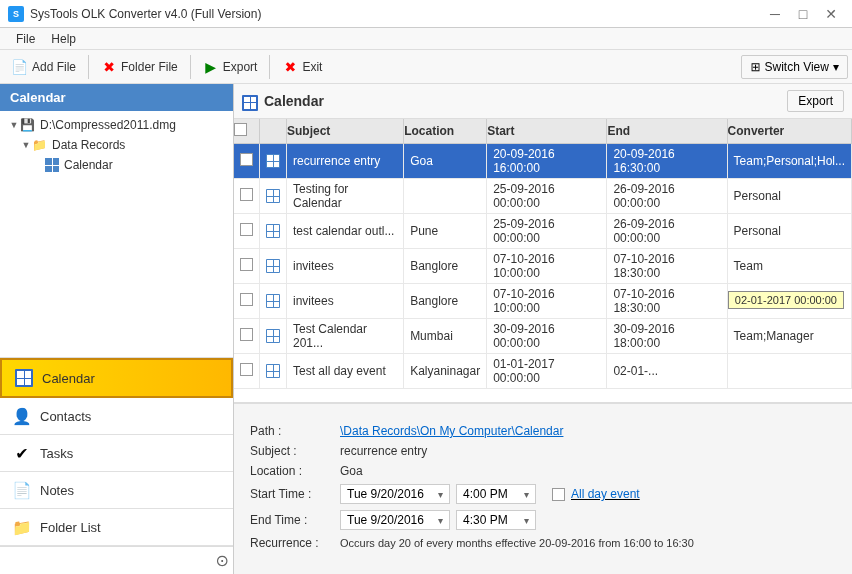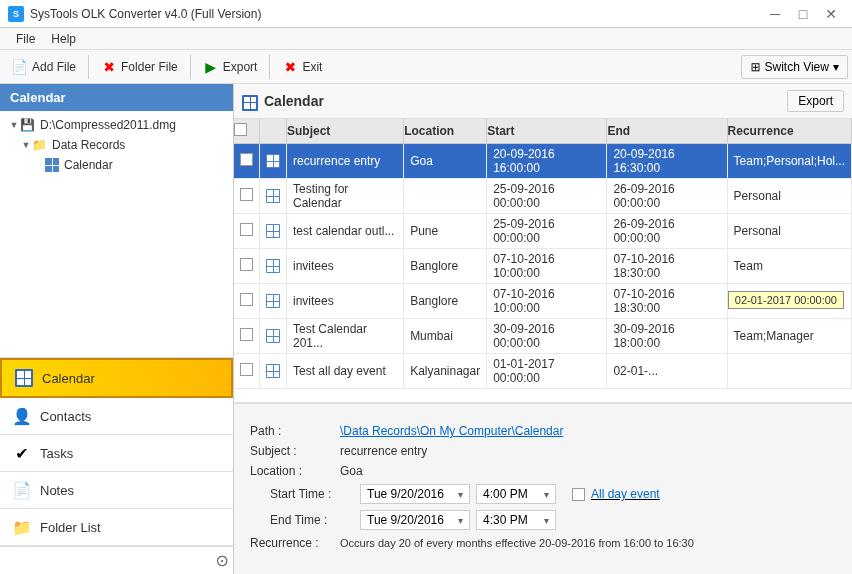--- a/index.html
+++ b/index.html
@@ -65,21 +65,21 @@
     
     .tooltip-box { background: #ffffc0; border: 1px solid #888; padding: 2px 6px; font-size: 11px; color: #333; position: absolute; white-space: nowrap; }
     
     
     .detail-panel { padding: 20px 16px; background: #f5f5f5; border-top: 1px solid #ddd; font-size: 12px; }
     .detail-row { display: flex; align-items: flex-start; margin-bottom: 6px; }
     .detail-label { width: 90px; color: #333; font-weight: 500; flex-shrink: 0; }
     .detail-value { color: #333; }
     .detail-value a, .detail-link { color: #0066cc; text-decoration: underline; }
     .time-section { display: flex; align-items: center; margin-bottom: 6px; }
-    .time-label { width: 90px; color: #333; font-weight: 500; flex-shrink: 0; margin-left: 20px; }
+    .time-label { width: 90px; color: #333; font-weight: 500; flex-shrink: 0; }
     .time-controls { display: flex; align-items: center; gap: 6px; }
     .date-dropdown { display: flex; align-items: center; border: 1px solid #ccc; background: white; padding: 2px 6px; min-width: 110px; justify-content: space-between; cursor: pointer; }
     .time-dropdown { display: flex; align-items: center; border: 1px solid #ccc; background: white; padding: 2px 6px; min-width: 80px; justify-content: space-between; cursor: pointer; }
     .dropdown-arrow { font-size: 10px; color: #666; margin-left: 4px; }
     .allday-section { display: flex; align-items: center; gap: 6px; margin-left: 10px; text-decoration: underline; }
     .allday-cb { width: 13px; height: 13px; border: 1px solid #999; background: white; display: inline-block; }
     .allday-label { color: #0066cc; }
     .recurrence-row { display: flex; align-items: center; margin-bottom: 4px; }
     .recurrence-label { width: 90px; color: #333; font-weight: 500; flex-shrink: 0; }
     .recurrence-value { color: #333; font-size: 11px; }
@@ -231,21 +231,21 @@
     <div class="table-wrapper pos-relative">
       <table>
         <thead>
           <tr>
             <th class="checkbox-col"><div class="cb" style="display:inline-block;"></div></th>
             <th class="icon-col"></th>
             <th>Subject</th>
             <th>Location</th>
             <th>Start</th>
             <th>End</th>
-            <th>Recurrence</th>
+            <th>Converter</th>
           </tr>
         </thead>
         <tbody id="table-body">
         <tr class="selected">
       <td class="checkbox-col"><div class="cb"></div></td>
       <td class="icon-col">
         <div style="width:14px;height:14px;display:grid;grid-template-columns:1fr 1fr;gap:1px;padding:1px;background:#4a86c8;border-radius:1px;">
           <div style="background:white;"></div>
                   <div style="background:white;"></div>
           <div style="background:white;"></div>

